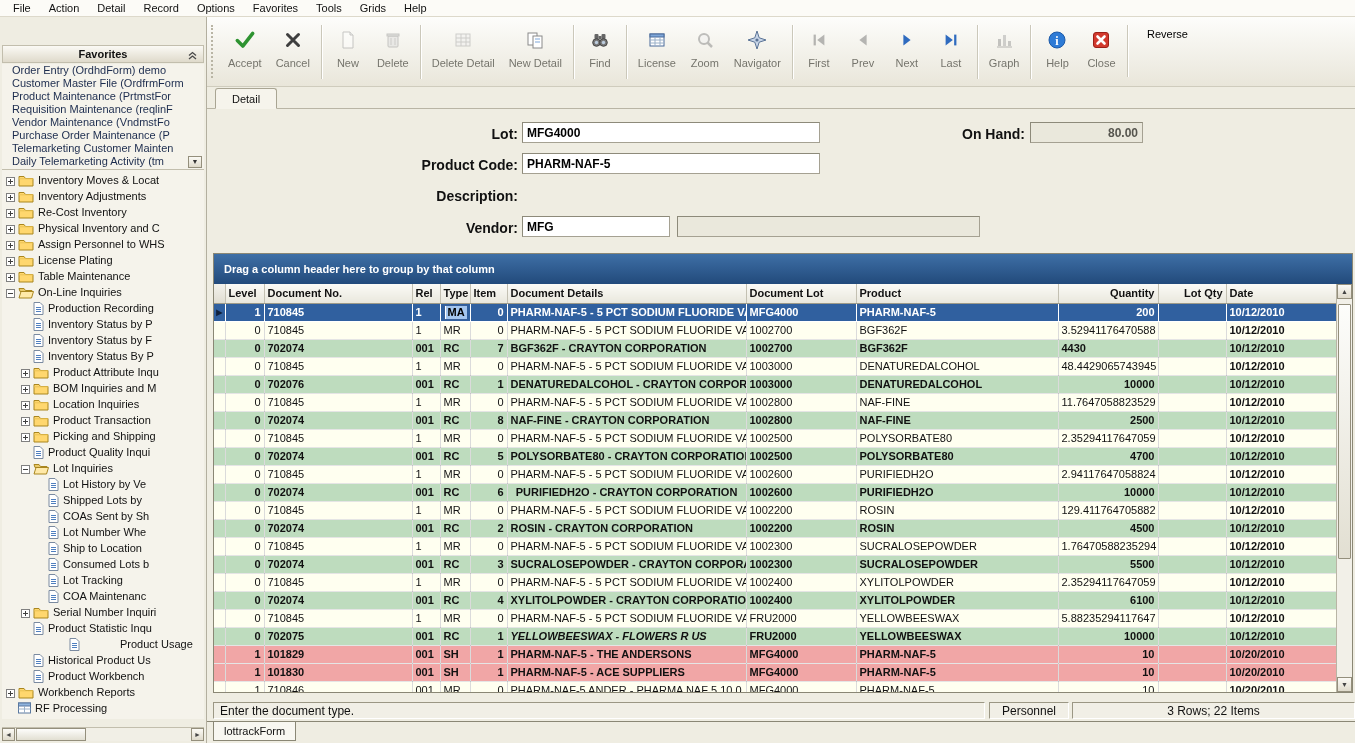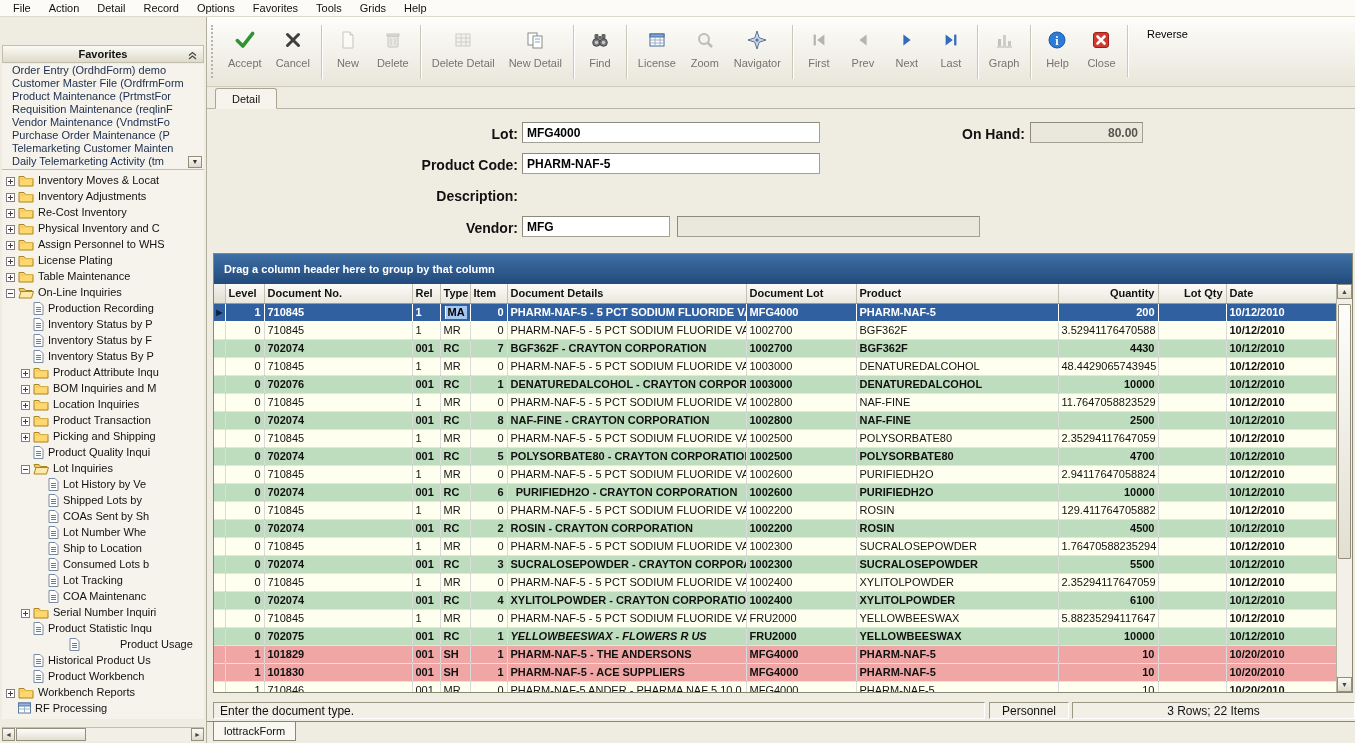--- a/index.html
+++ b/index.html
@@ -831,21 +831,21 @@
                 <tr class="r-rc">
                   <td class="indicator"></td>
                   <td style="text-align: right;">0</td>
                   <td style="text-align: left;">702074</td>
                   <td style="text-align: left;">001</td>
                   <td style="text-align: left;">RC</td>
                   <td style="text-align: right;">7</td>
                   <td style="text-align: left;">BGF362F - CRAYTON CORPORATION</td>
                   <td style="text-align: left;">1002700</td>
                   <td style="text-align: left;">BGF362F</td>
-                  <td style="text-align: right; margin-left: 44px;">4430</td>
+                  <td style="text-align: left; margin-left: 44px;">4430</td>
                   <td style="text-align: right;"></td>
                   <td class="col-date" style="text-align: left;">10/12/2010</td>
                 </tr>
                 <tr class="r-mr">
                   <td class="indicator"></td>
                   <td style="text-align: right;">0</td>
                   <td style="text-align: left;">710845</td>
                   <td style="text-align: left;">1</td>
                   <td style="text-align: left;">MR</td>
                   <td style="text-align: right;">0</td>

